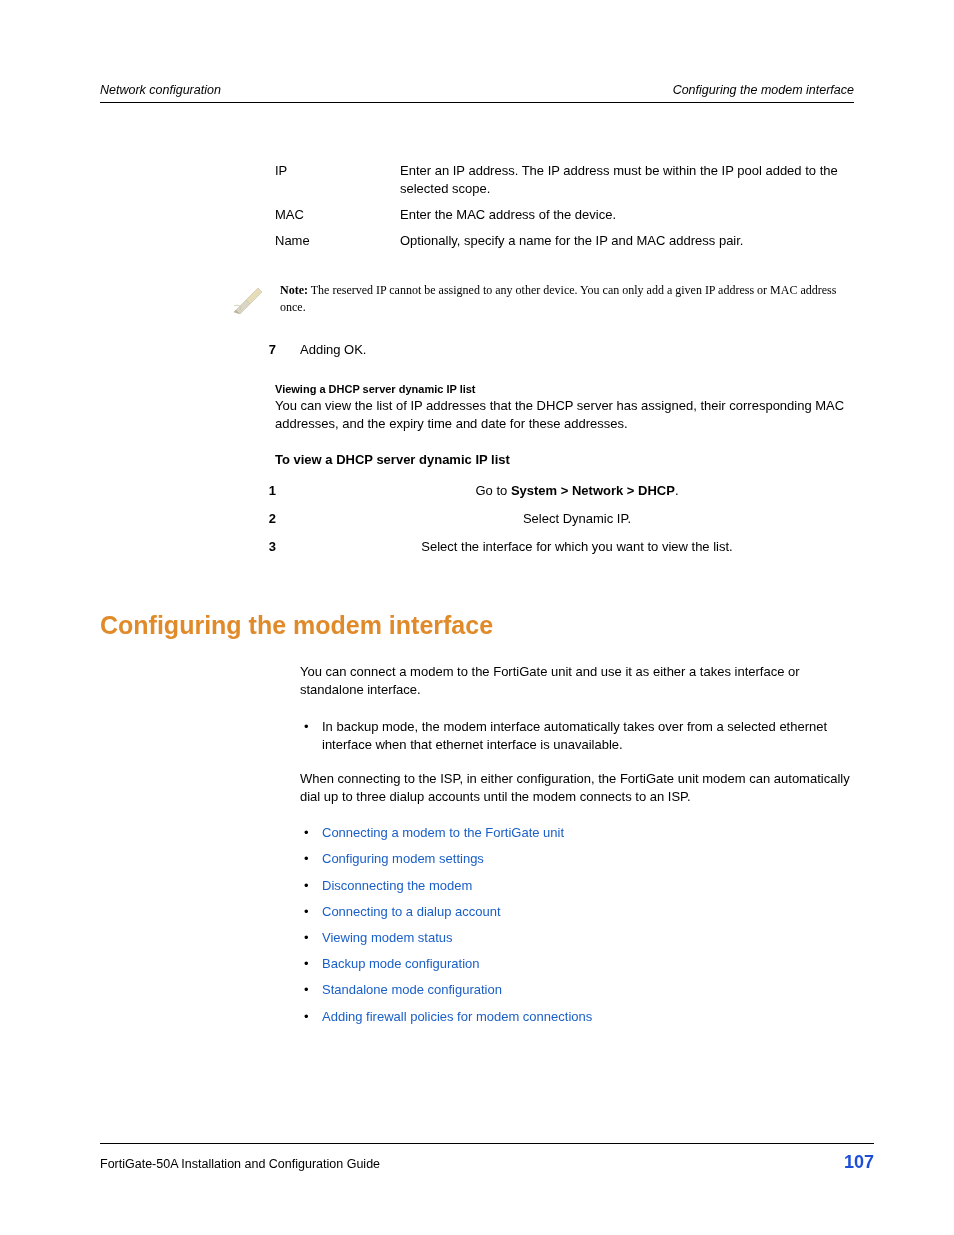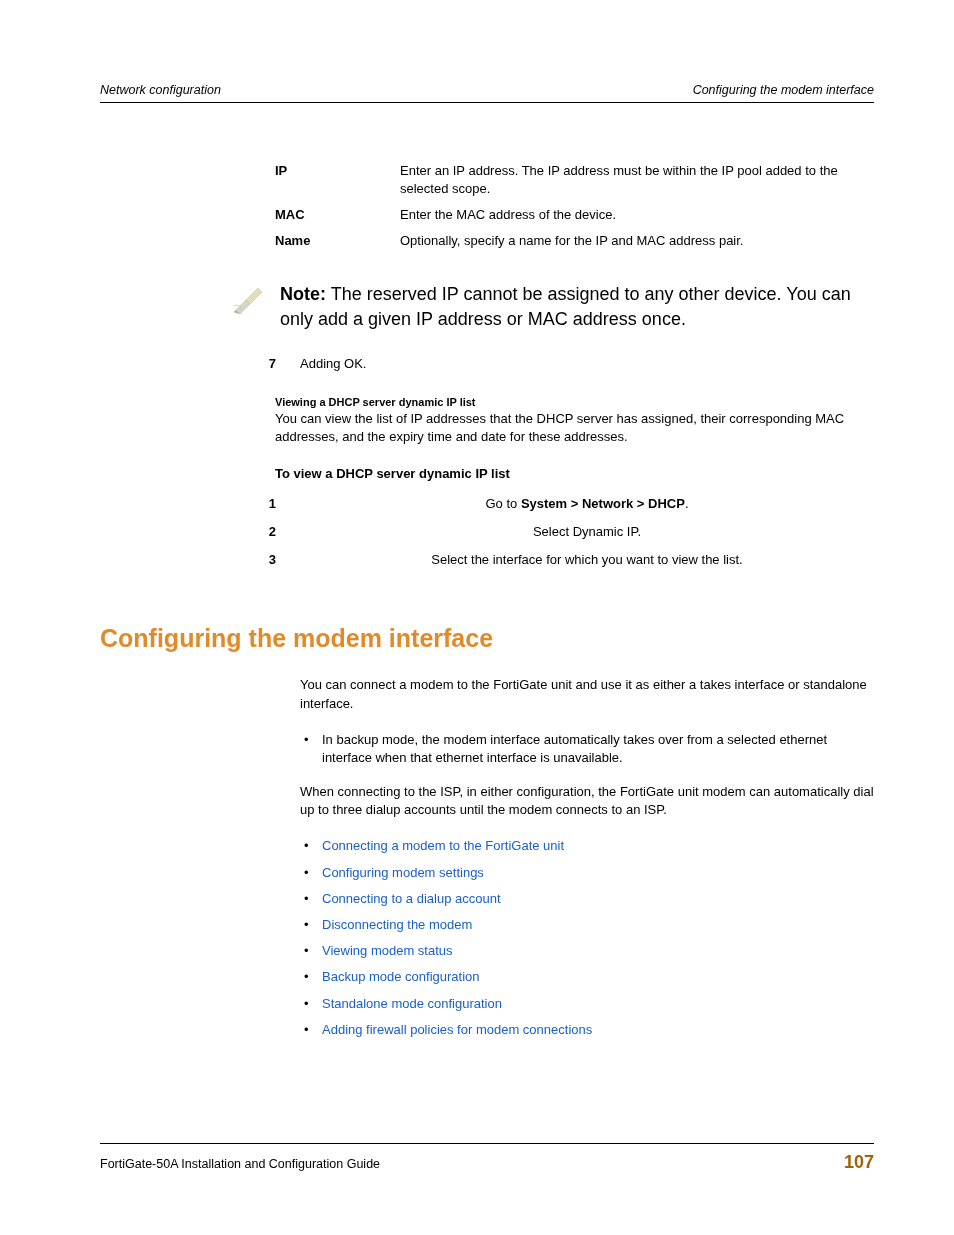--- a/index.html
+++ b/index.html
@@ -7,21 +7,21 @@
   body {
     font-family: Arial, Helvetica, sans-serif;
     color: #000;
     width: 954px;
     height: 1235px;
     position: relative;
     font-size: 13px;
     line-height: 1.4;
   }
   .page {
-    padding: 82px 80px 0 100px;
+    padding: 82px 100px 0 100px;
   }
   .running-header {
     display: flex;
     justify-content: space-between;
     font-style: italic;
     font-size: 12.5px;
     color: #000;
     margin-bottom: 2px;
   }
   .rule-top {
@@ -35,36 +35,37 @@
     width: 100%;
     border-collapse: collapse;
     margin-bottom: 28px;
   }
   .def-table td {
     vertical-align: top;
     padding: 4px 0;
     font-size: 13px;
   }
   .def-table td.term {
-    font-weight: bold;
+    font-weight: normal;
     width: 125px;
   }
   .note-block {
     display: flex;
     gap: 12px;
     margin-left: 132px;
     margin-bottom: 22px;
   }
   .note-icon-wrap {
     width: 36px;
     flex-shrink: 0;
     padding-top: 2px;
   }
   .note-text {
-    font-size: 18px;
+    font-size: 12px;
+    font-family: Liberation Serif, serif;
   }
   .step-line {
     display: flex;
     padding-left: 152px;
     margin-bottom: 22px;
   }
   .step-num {
     width: 24px;
     font-weight: bold;
     text-align: right;
@@ -139,21 +140,21 @@
   }
   .footer-row {
     display: flex;
     justify-content: space-between;
     align-items: baseline;
   }
   .footer-left {
     font-size: 12.5px;
   }
   .footer-right {
-    color: #a16207;
+    color: #1d4ed8;
     font-weight: bold;
     font-size: 18px;
   }
 </style>
 </head>
 <body>
 
 <div class="page">
 
   <div class="running-header">
@@ -234,22 +235,22 @@
 
     <ul class="bullets">
       <li>In backup mode, the modem interface automatically takes over from a selected ethernet interface when that ethernet interface is unavailable.</li>
     </ul>
 
     <p class="para">When connecting to the ISP, in either configuration, the FortiGate unit modem can automatically dial up to three dialup accounts until the modem connects to an ISP.</p>
 
     <ul class="bullets">
       <li><span class="link">Connecting a modem to the FortiGate unit</span></li>
       <li><span class="link">Configuring modem settings</span></li>
+      <li><span class="link">Disconnecting the modem</span></li>
       <li><span class="link">Connecting to a dialup account</span></li>
-      <li><span class="link">Disconnecting the modem</span></li>
       <li><span class="link">Viewing modem status</span></li>
       <li><span class="link">Backup mode configuration</span></li>
       <li><span class="link">Standalone mode configuration</span></li>
       <li><span class="link">Adding firewall policies for modem connections</span></li>
     </ul>
   </div>
 
 </div>
 
 <div class="footer">

